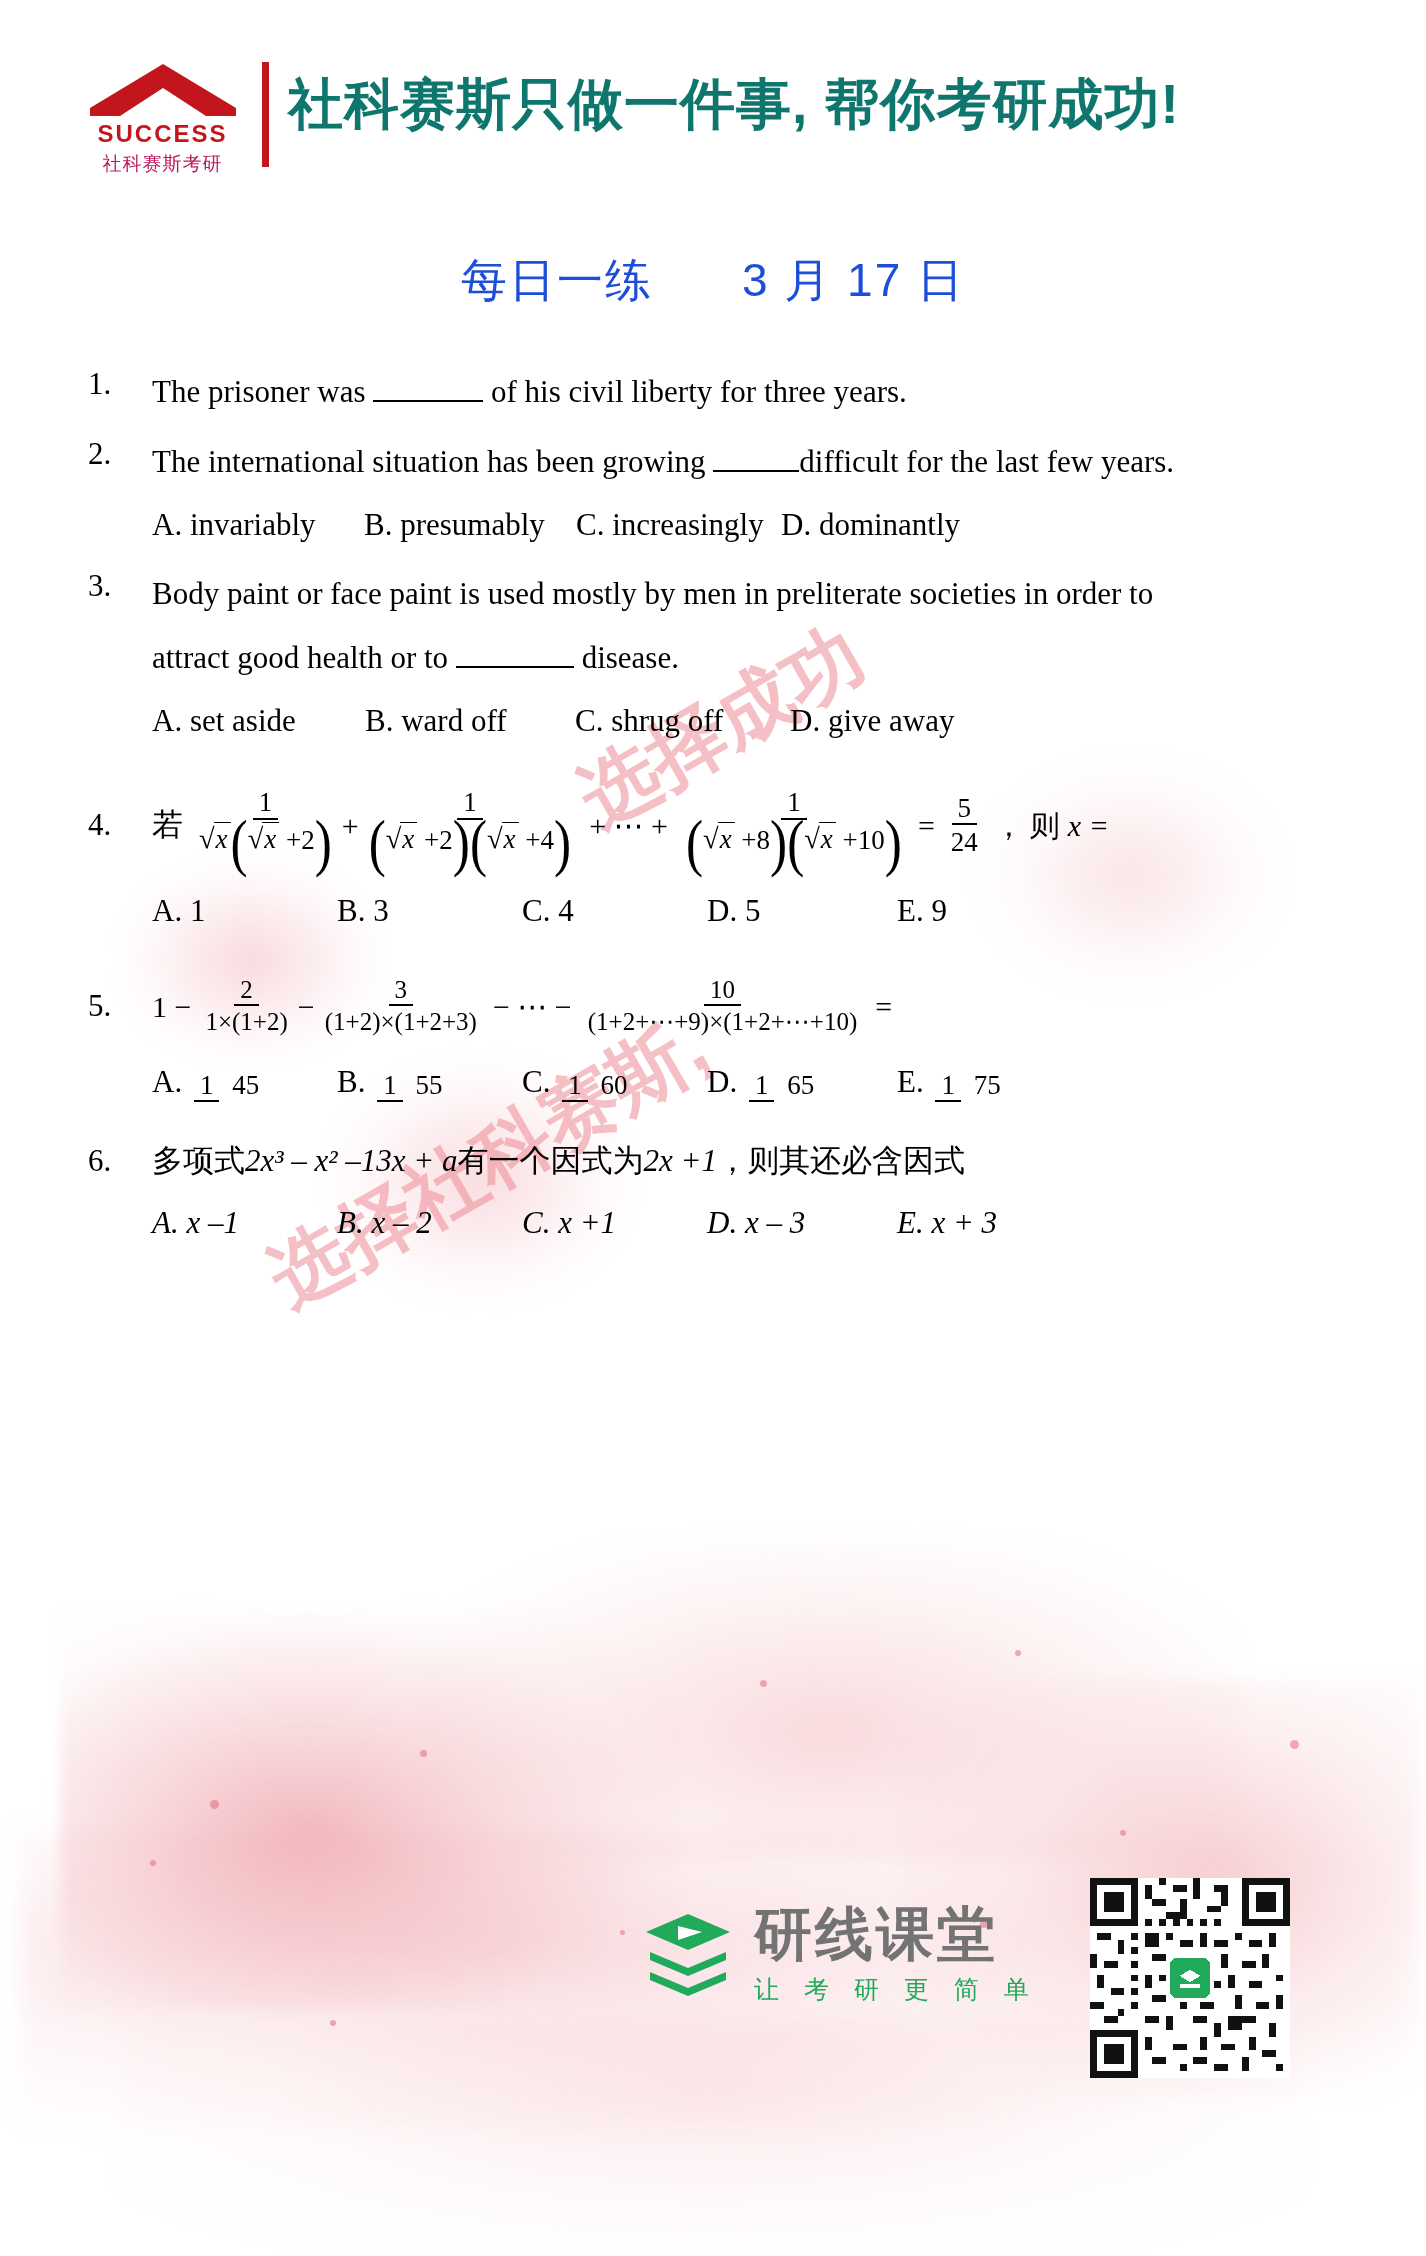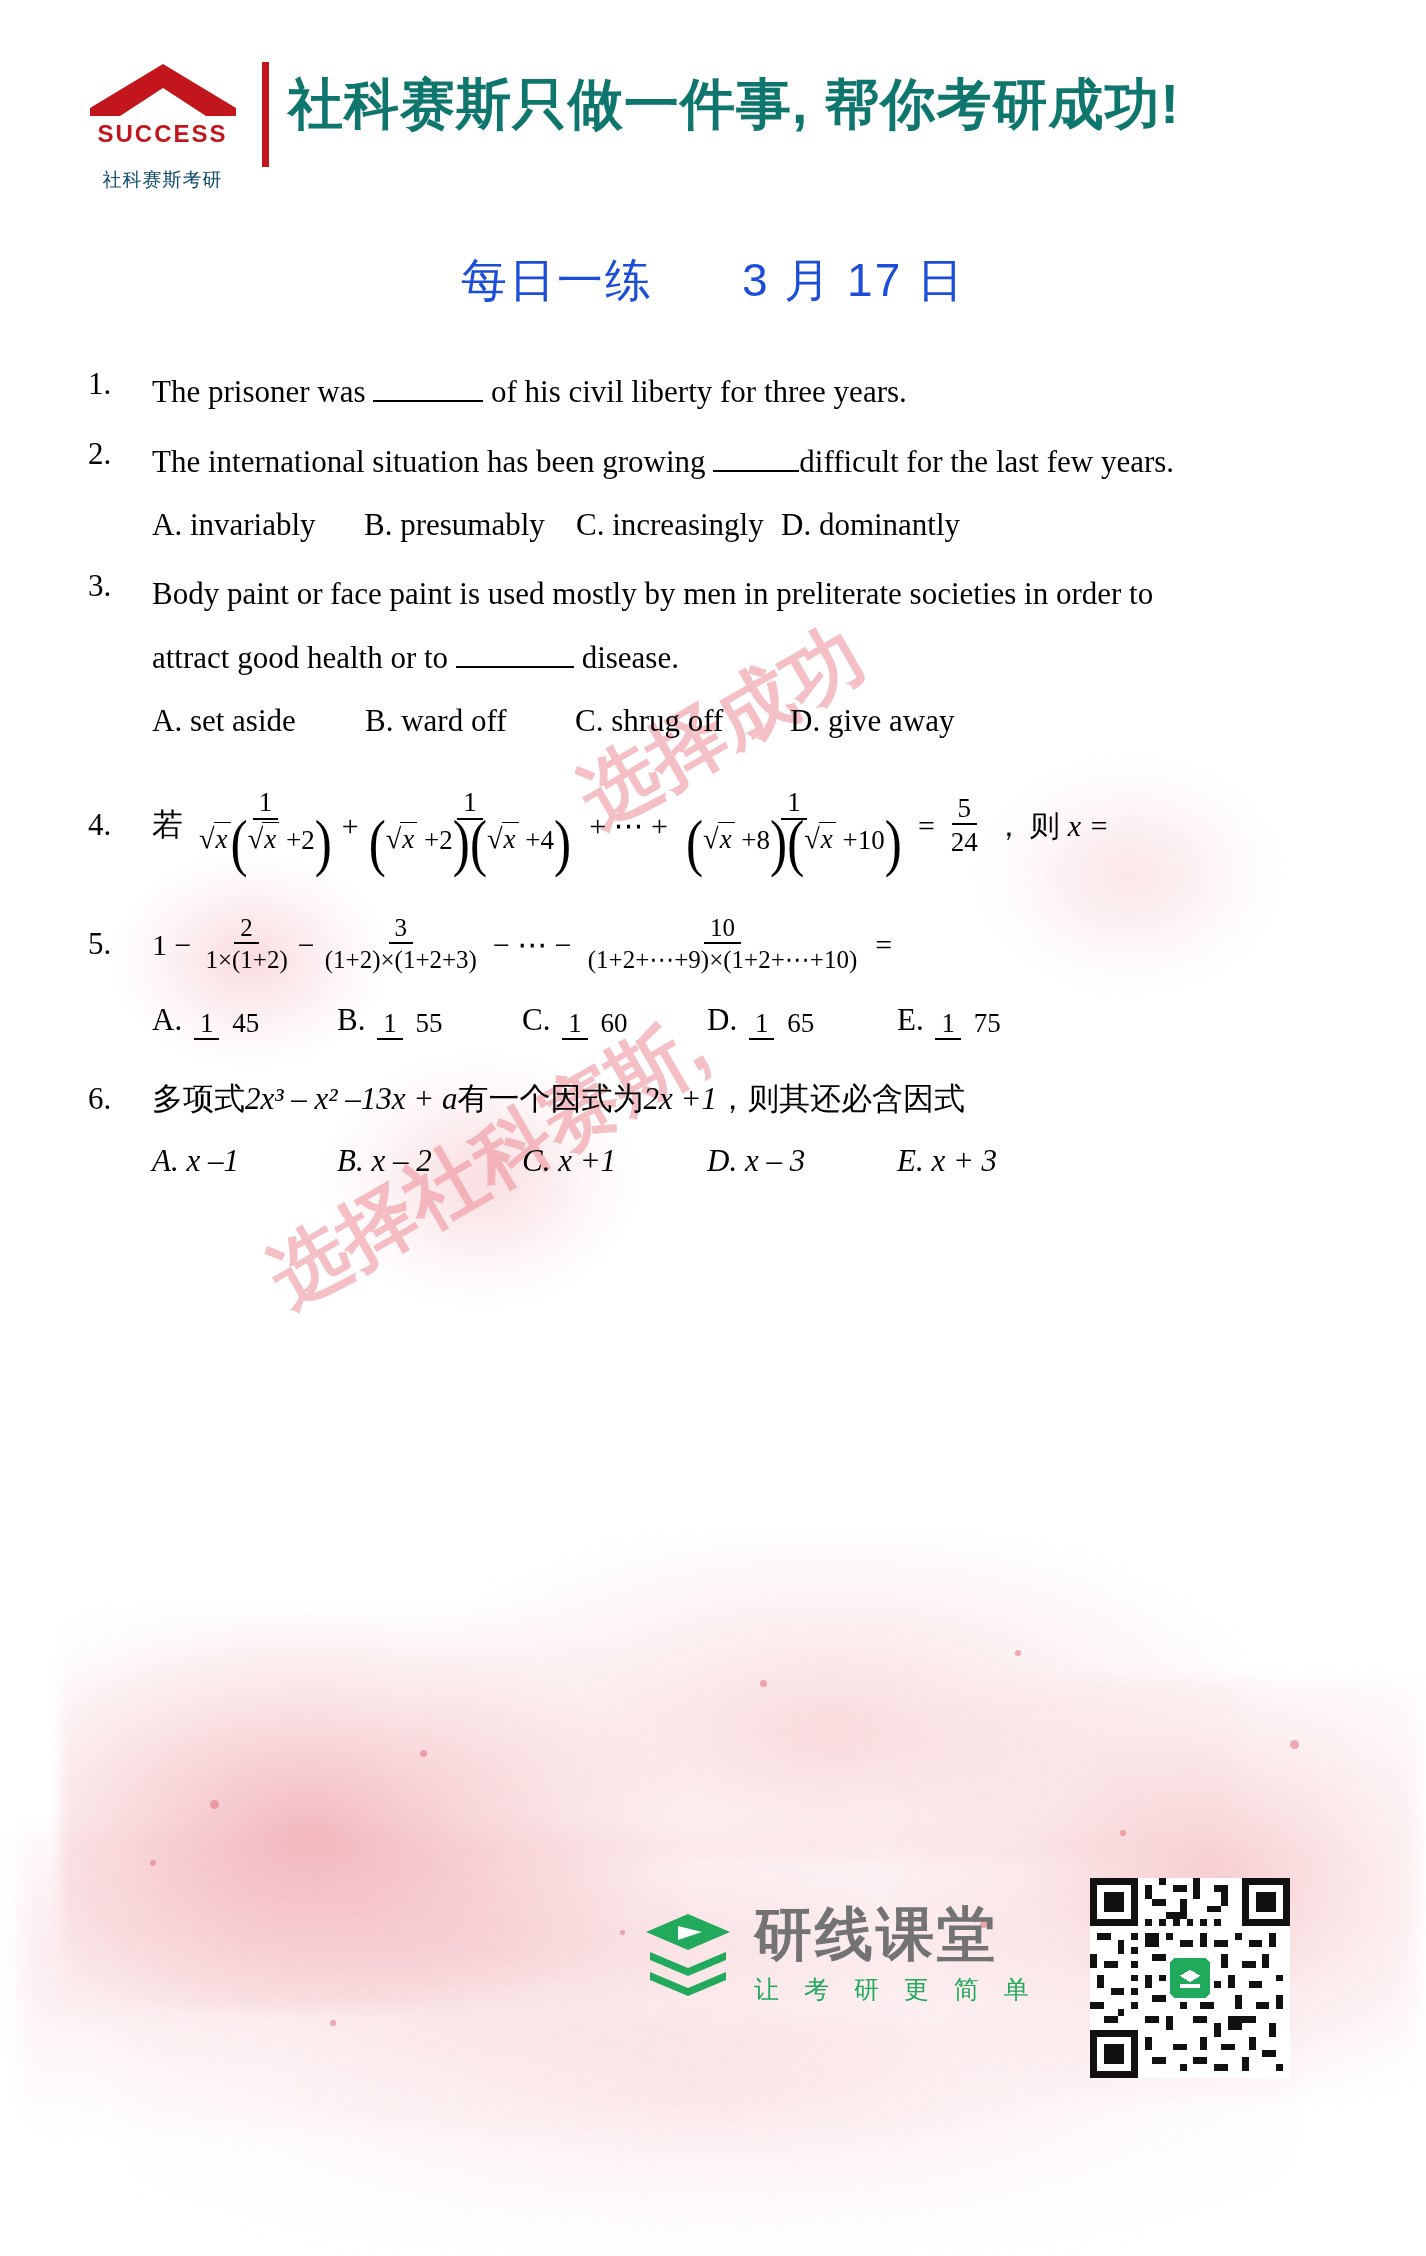--- a/index.html
+++ b/index.html
@@ -125,22 +125,22 @@
     font-size: 24px;
     letter-spacing: 2px;
     font-weight: 700;
     color: #c3161c;
     margin-top: 2px;
   }
   .logo-cn {
     font-family: "Liberation Sans", sans-serif;
     font-size: 19px;
     letter-spacing: 1px;
-    color: #0c4a6e;
-    margin-top: 19px;
+    color: #be185d;
+    margin-top: 3px;
   }
   .header-divider {
     position: absolute;
     left: 262px; top: 62px;
     width: 7px;
     height: 105px;
     background: #c3161c;
   }
   .header-slogan {
     position: absolute;
@@ -376,20 +376,27 @@
         </span>
 
         <span style="font-size:30px;margin:0 6px">=</span>
         <span class="frac">
           <span class="num">5</span>
           <span class="den">24</span>
         </span>
         <span class="cn" style="font-size:30px;margin-left:6px">，</span>
         <span class="cn" style="font-size:30px;margin-left:6px">则</span>
         <span class="mi" style="font-size:30px;margin-left:8px">x =</span>
+      </div>
+      <div class="opts">
+        <span style="width:185px">A. 1</span>
+        <span style="width:185px">B. 3</span>
+        <span style="width:185px">C. 4</span>
+        <span style="width:190px">D. 5</span>
+        <span>E. 9</span>
       </div>
     </div>
   </div>
 
   <div class="q" style="margin-top:14px;">
     <div class="q-num" style="line-height:100px">5.</div>
     <div class="q-body">
       <div class="mrow" style="min-height:100px">
         <span style="font-size:30px;margin-right:4px">1 −</span>
         <span class="frac frac-sm">

